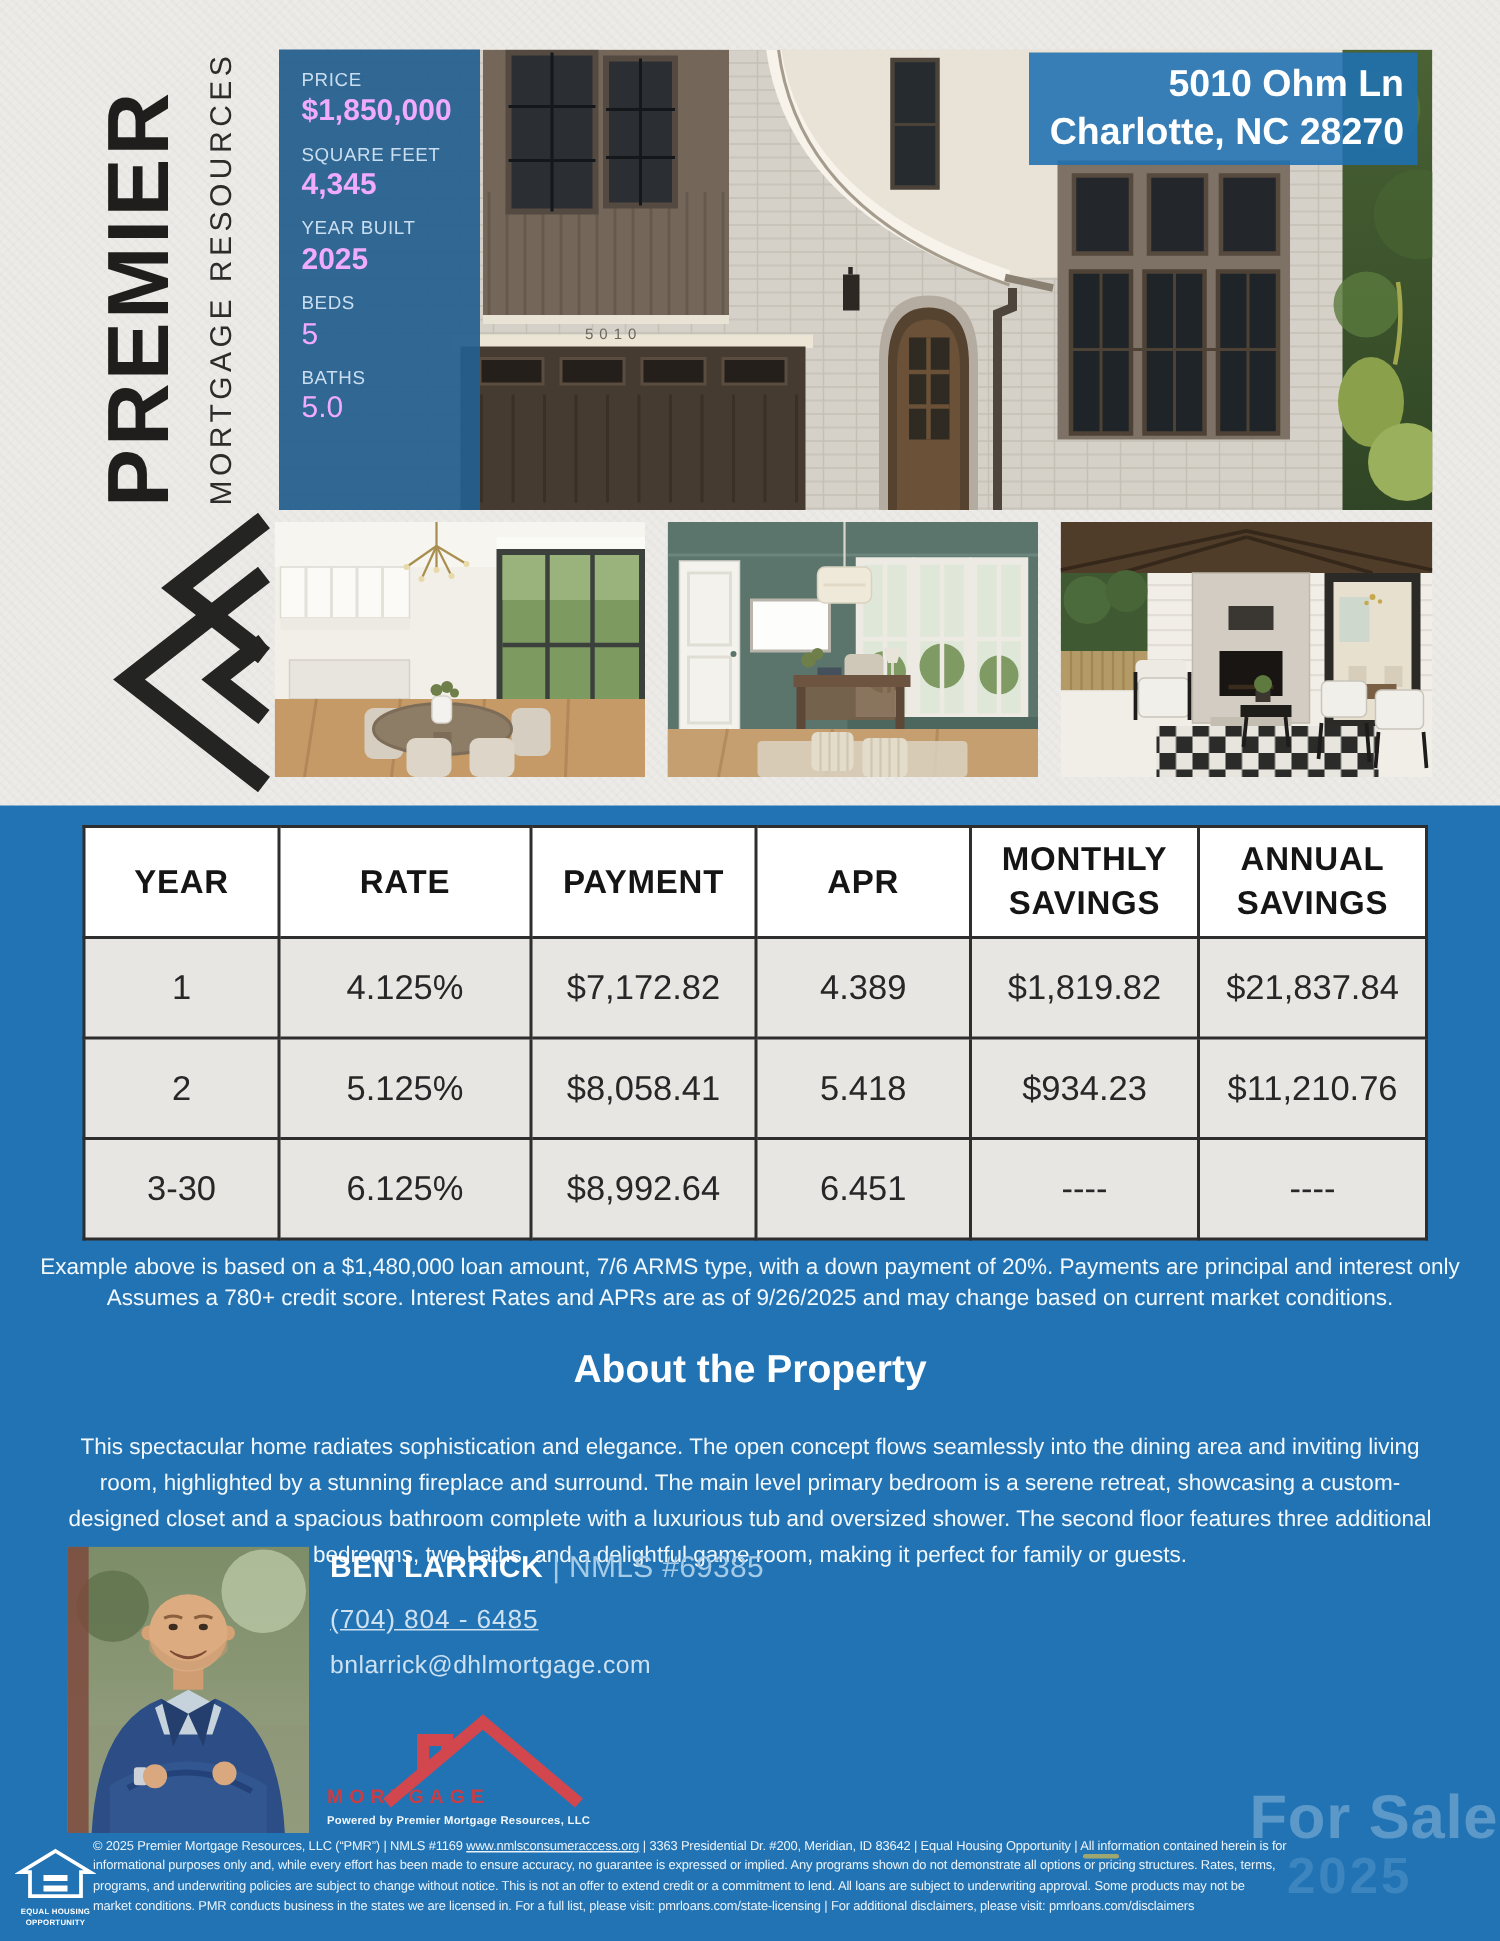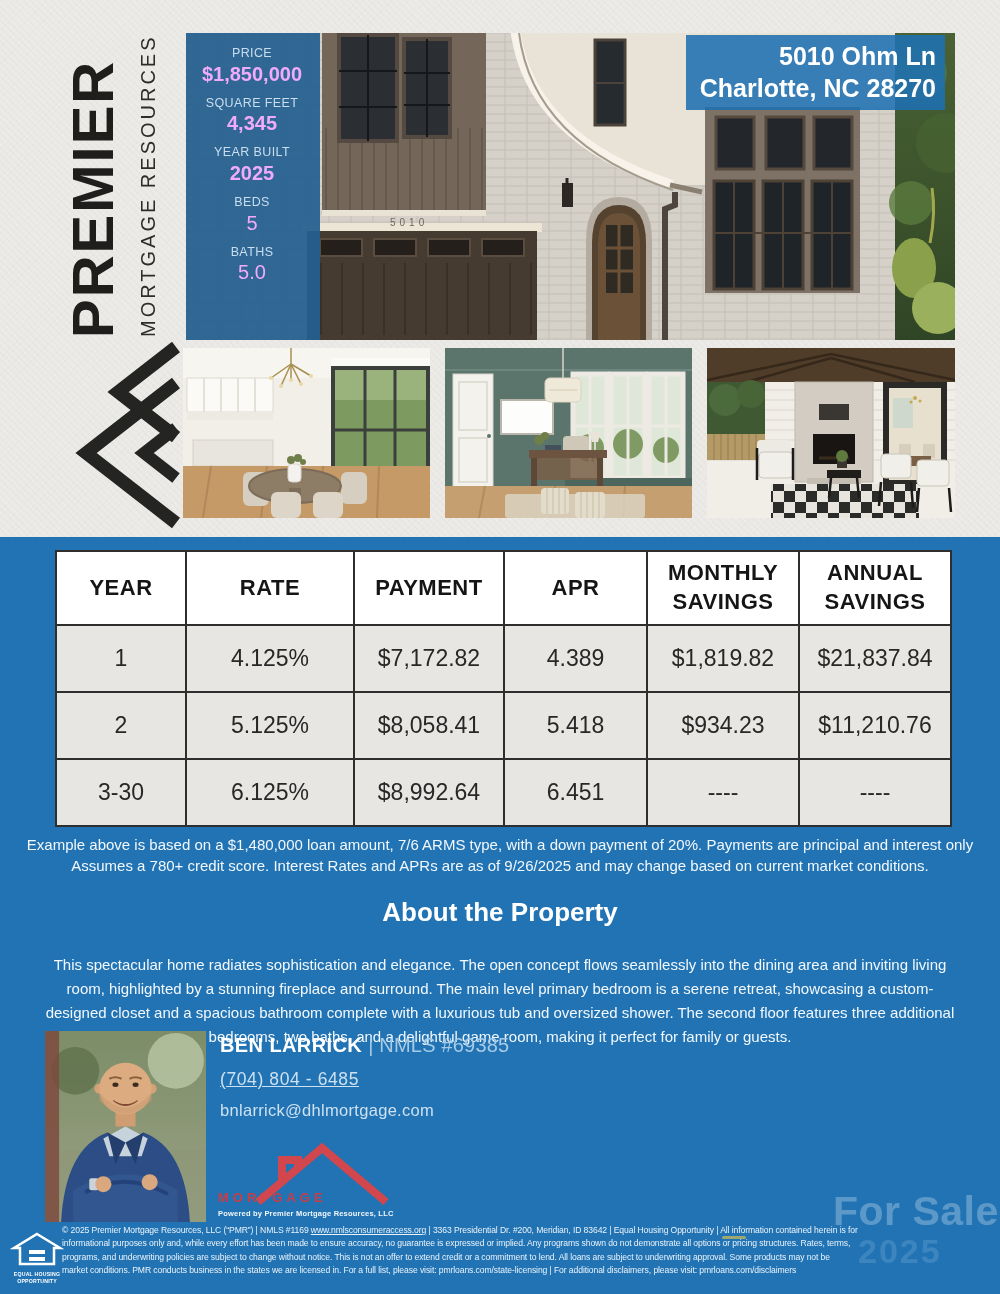--- a/index.html
+++ b/index.html
@@ -18,21 +18,21 @@
   .logo-mark{position:absolute;left:50px;top:336px;width:130px;height:196px;}
   .logo-mark svg{position:absolute;left:-33px;top:34px;transform:rotate(-90deg);}
   
   .main-photo{position:absolute;left:186px;top:33px;width:769px;height:307px;overflow:hidden;}
   .thumb{position:absolute;top:348px;height:170px;overflow:hidden;}
   .thumb1{left:183px;width:247px;}
   .thumb2{left:445px;width:247px;}
   .thumb3{left:707px;width:248px;}
   
   .info-panel{position:absolute;left:186px;top:33px;width:134px;height:307px;
-    background:rgba(35,95,143,0.93);box-sizing:border-box;padding:13px 6px 0 4px;text-align:center;}
+    background:rgba(35,95,143,0.93);box-sizing:border-box;padding:13px 6px 0 15px;}
   .stat{margin-bottom:10px;}
   .stat .l{font-size:12.5px;letter-spacing:.4px;color:#c9def0;line-height:1.25;}
   .stat .v{font-size:20px;color:#f0abfc;line-height:1.2;}
   .stat:nth-child(-n+3) .v{font-weight:700;}
   
   .address-box{position:absolute;left:686px;top:35px;width:259px;height:75px;
     background:rgba(30,112,178,0.88);box-sizing:border-box;padding:6px 9px 0 0;
     text-align:right;color:#fff;font-weight:700;font-size:25px;line-height:1.26;}
   
   .blue{position:absolute;left:0;top:537px;width:1000px;height:757px;background:#2173b4;}

